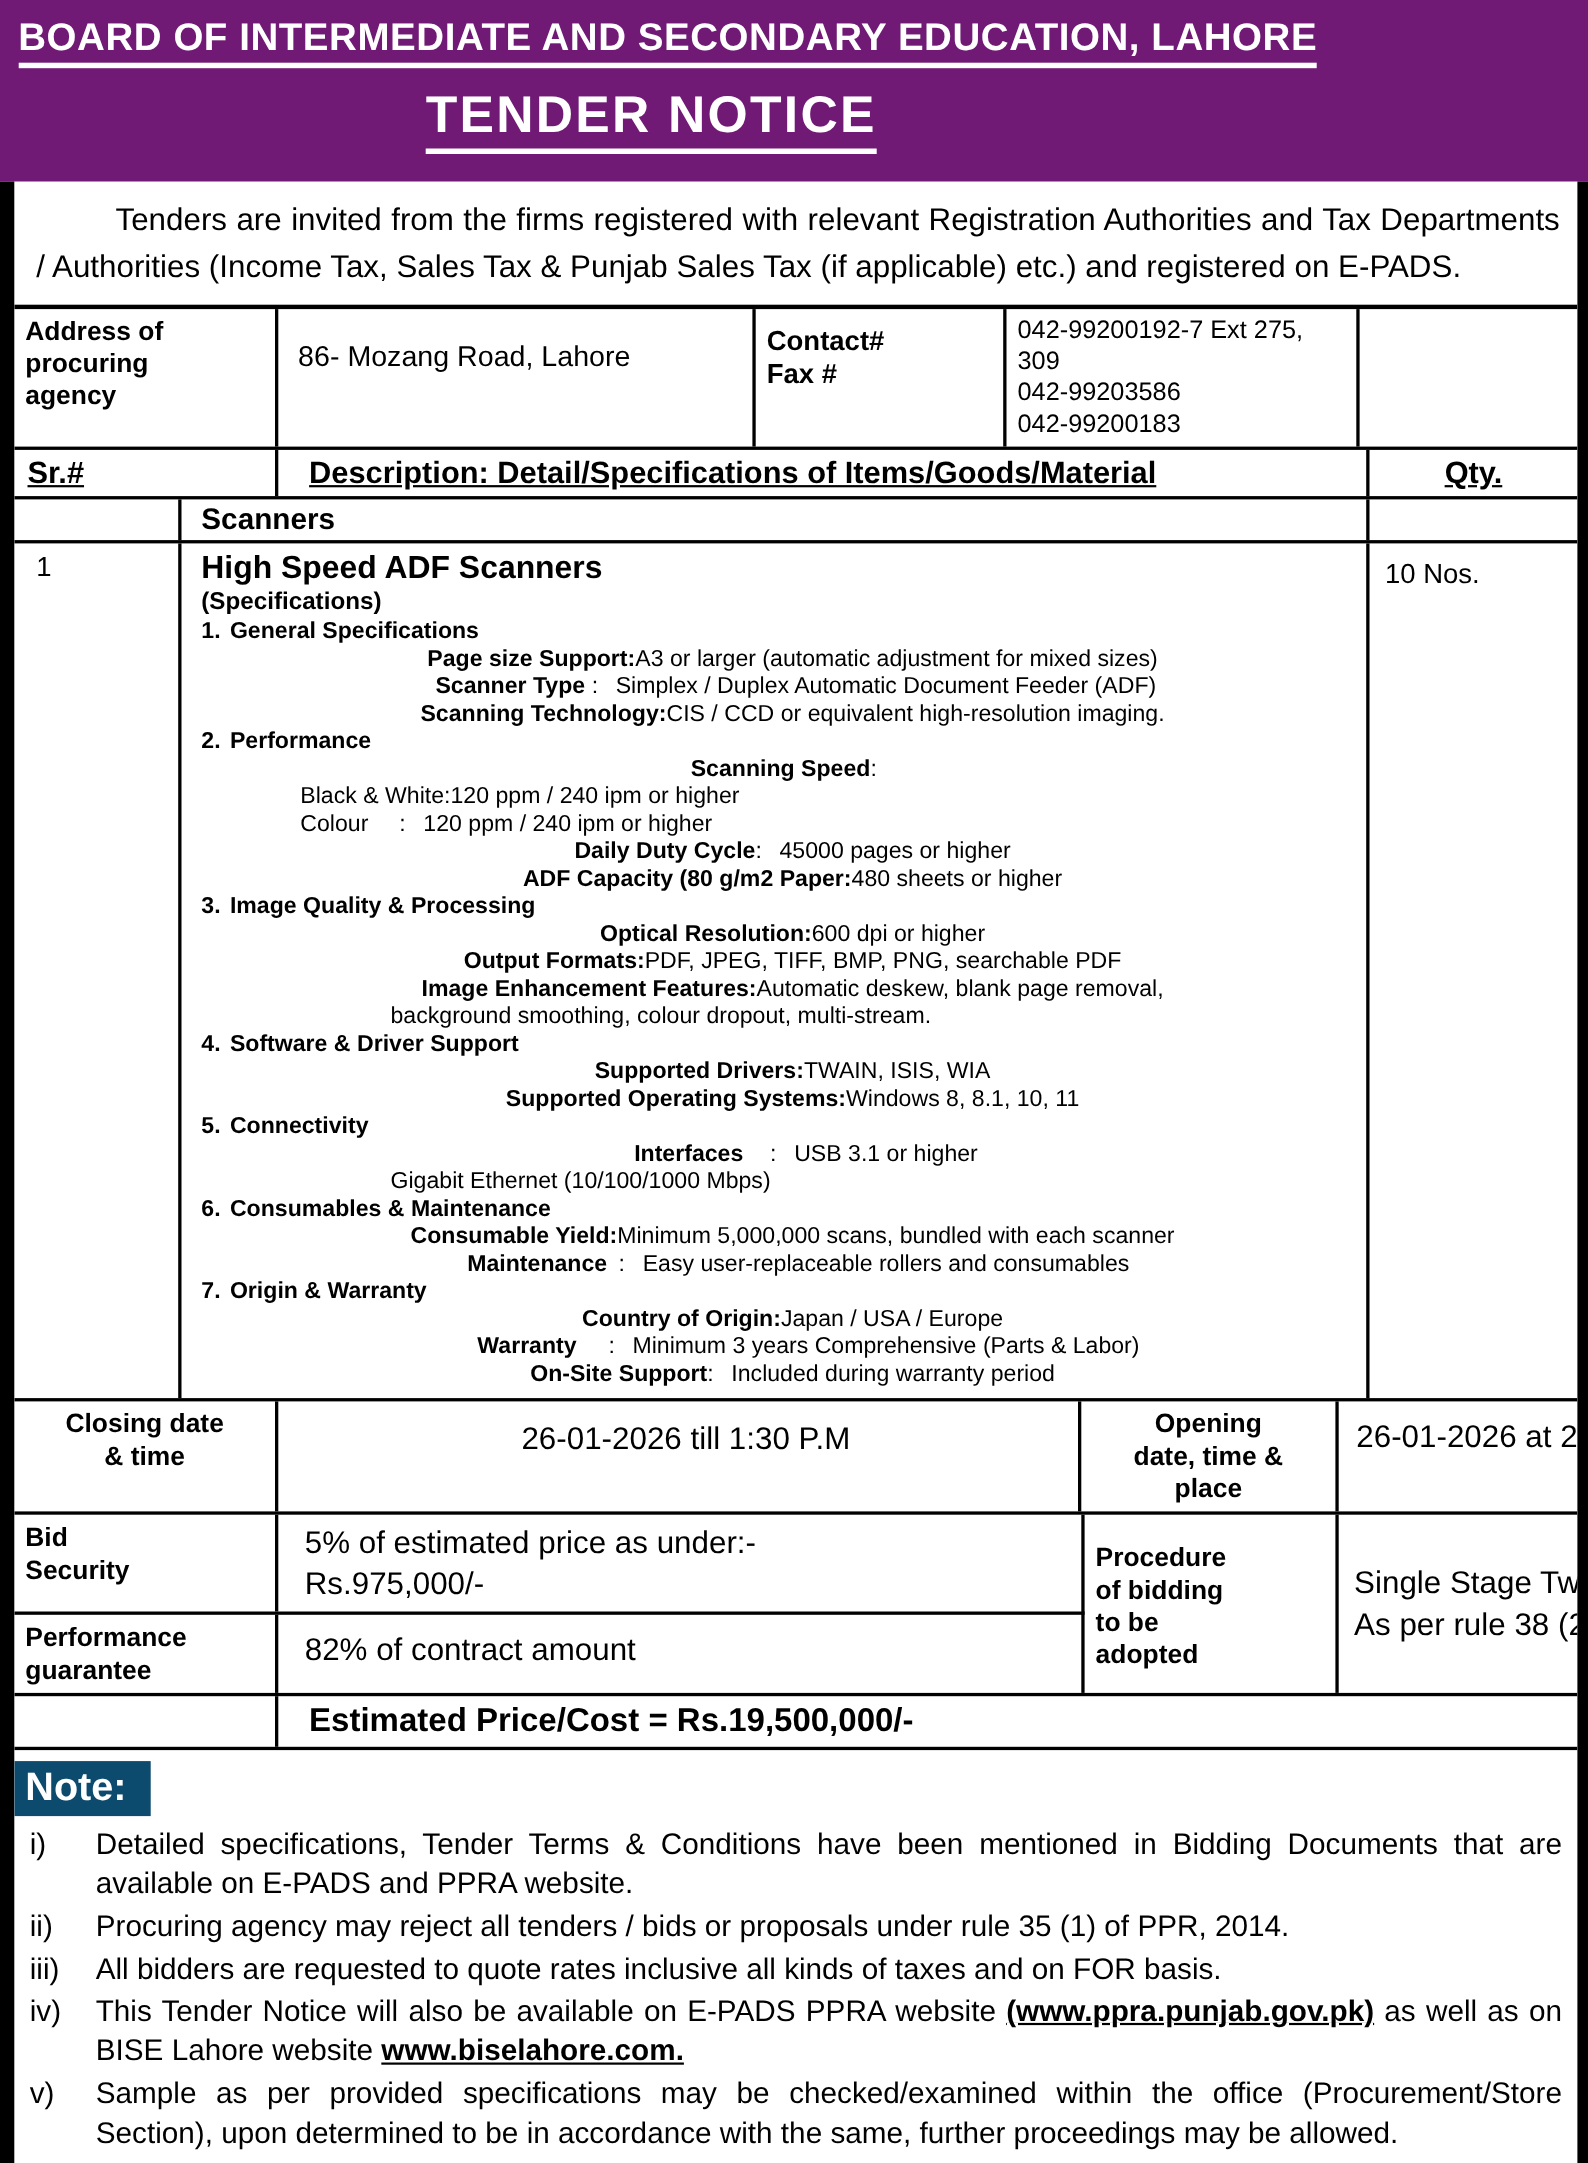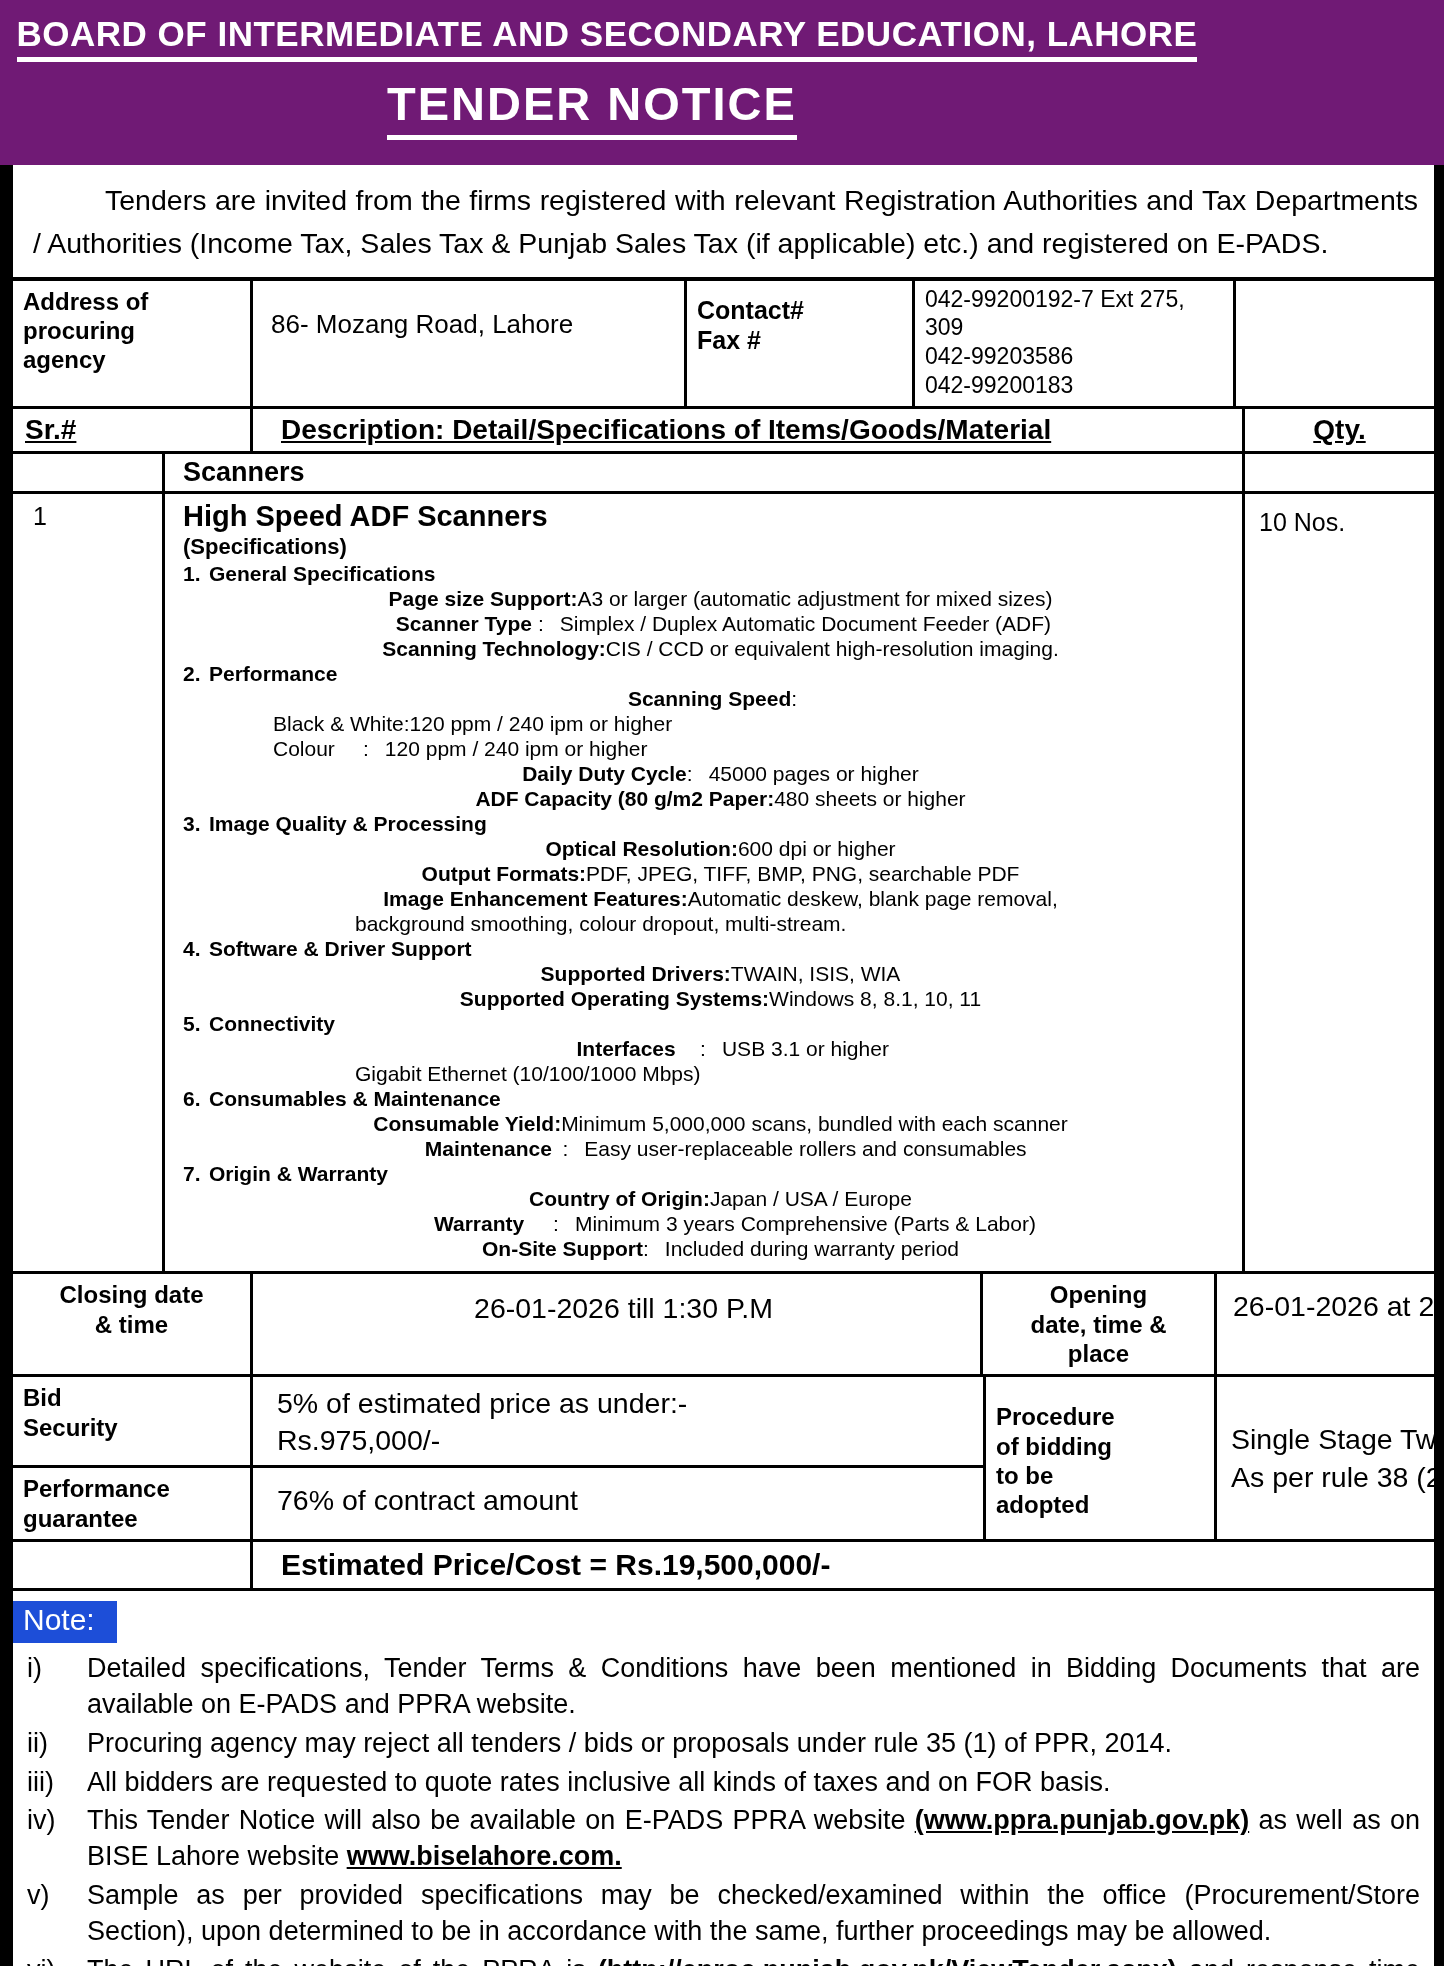--- a/index.html
+++ b/index.html
@@ -107,24 +107,24 @@
   .perf-val { font-size: 28.5px; padding: 16px 10px 6px 24px; }
   .proc-val { font-size: 28.5px; line-height: 1.35; display: flex; flex-direction: column; justify-content: center; padding-left: 14px; white-space: nowrap; }
   .left-stack { flex: 1 1 auto; min-width: 0; display: flex; flex-direction: column; }
   .inner-row { display: flex; flex: 1 1 auto; }
   .inner-row.bordered { border-bottom: 3px solid #000; }
   .est-row .est-val { font-size: 30px; font-weight: 700; padding: 6px 10px 6px 28px; }
   
   .notes-section { padding: 8px 0 16px 0; }
   .note-chip {
     display: inline-block;
-    background: #1d4ed8;
+    background: #0c4a6e;
     color: #fff;
-    font-size: 30px;
-    font-weight: 400;
+    font-size: 36px;
+    font-weight: 700;
     padding: 2px 22px 6px 10px;
     margin: 2px 0 6px 0;
   }
   .note-items { padding: 2px 14px 0 14px; }
   .note-item { display: flex; font-size: 27px; line-height: 1.33; margin-bottom: 3px; }
   .note-no { width: 60px; flex: none; }
   .note-text { flex: 1 1 auto; text-align: justify; }
   .u { text-decoration: underline; font-weight: 700; margin-top: 31px; }
 </style>
 </head>
@@ -254,21 +254,21 @@
             </div>
             <div class="tcell grow bid-val">
               <div>5% of estimated price as under:-</div>
               <div>Rs.975,000/-</div>
             </div>
           </div>
           <div class="inner-row" style="min-height:68px;">
             <div class="tcell w240 blbl">
               <span class="lblspan mw170">Performance guarantee</span>
             </div>
-            <div class="tcell grow perf-val">76% of contract amount</div>
+            <div class="tcell grow perf-val">82% of contract amount</div>
           </div>
         </div>
         <div class="tcell w234 blbl" style="border-left:3px solid #000; margin-left:-3px; padding-top:25px;">
           <span class="lblspan mw125">Procedure of bidding to be adopted</span>
         </div>
         <div class="tcell w217 proc-val">
           <div>Single Stage Two Envelopes</div>
           <div>As per rule 38 (2)(a) of PPR-2014</div>
         </div>
       </div>

